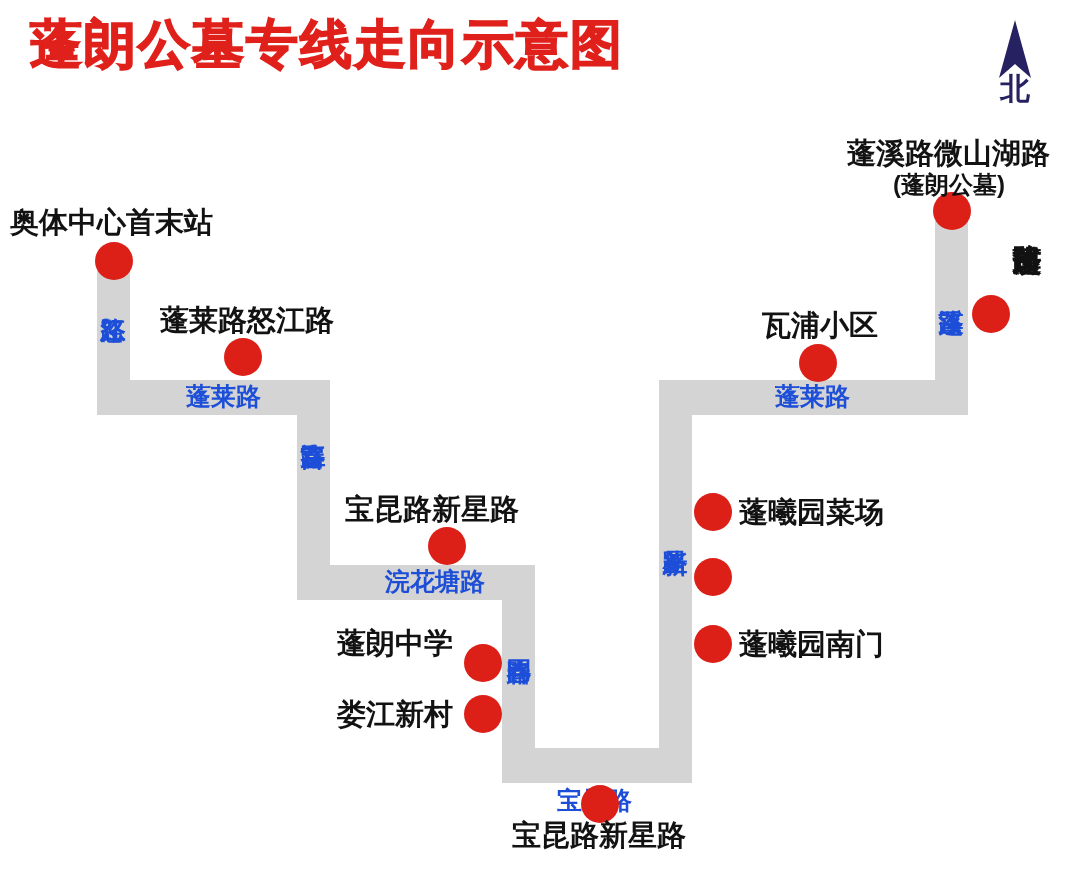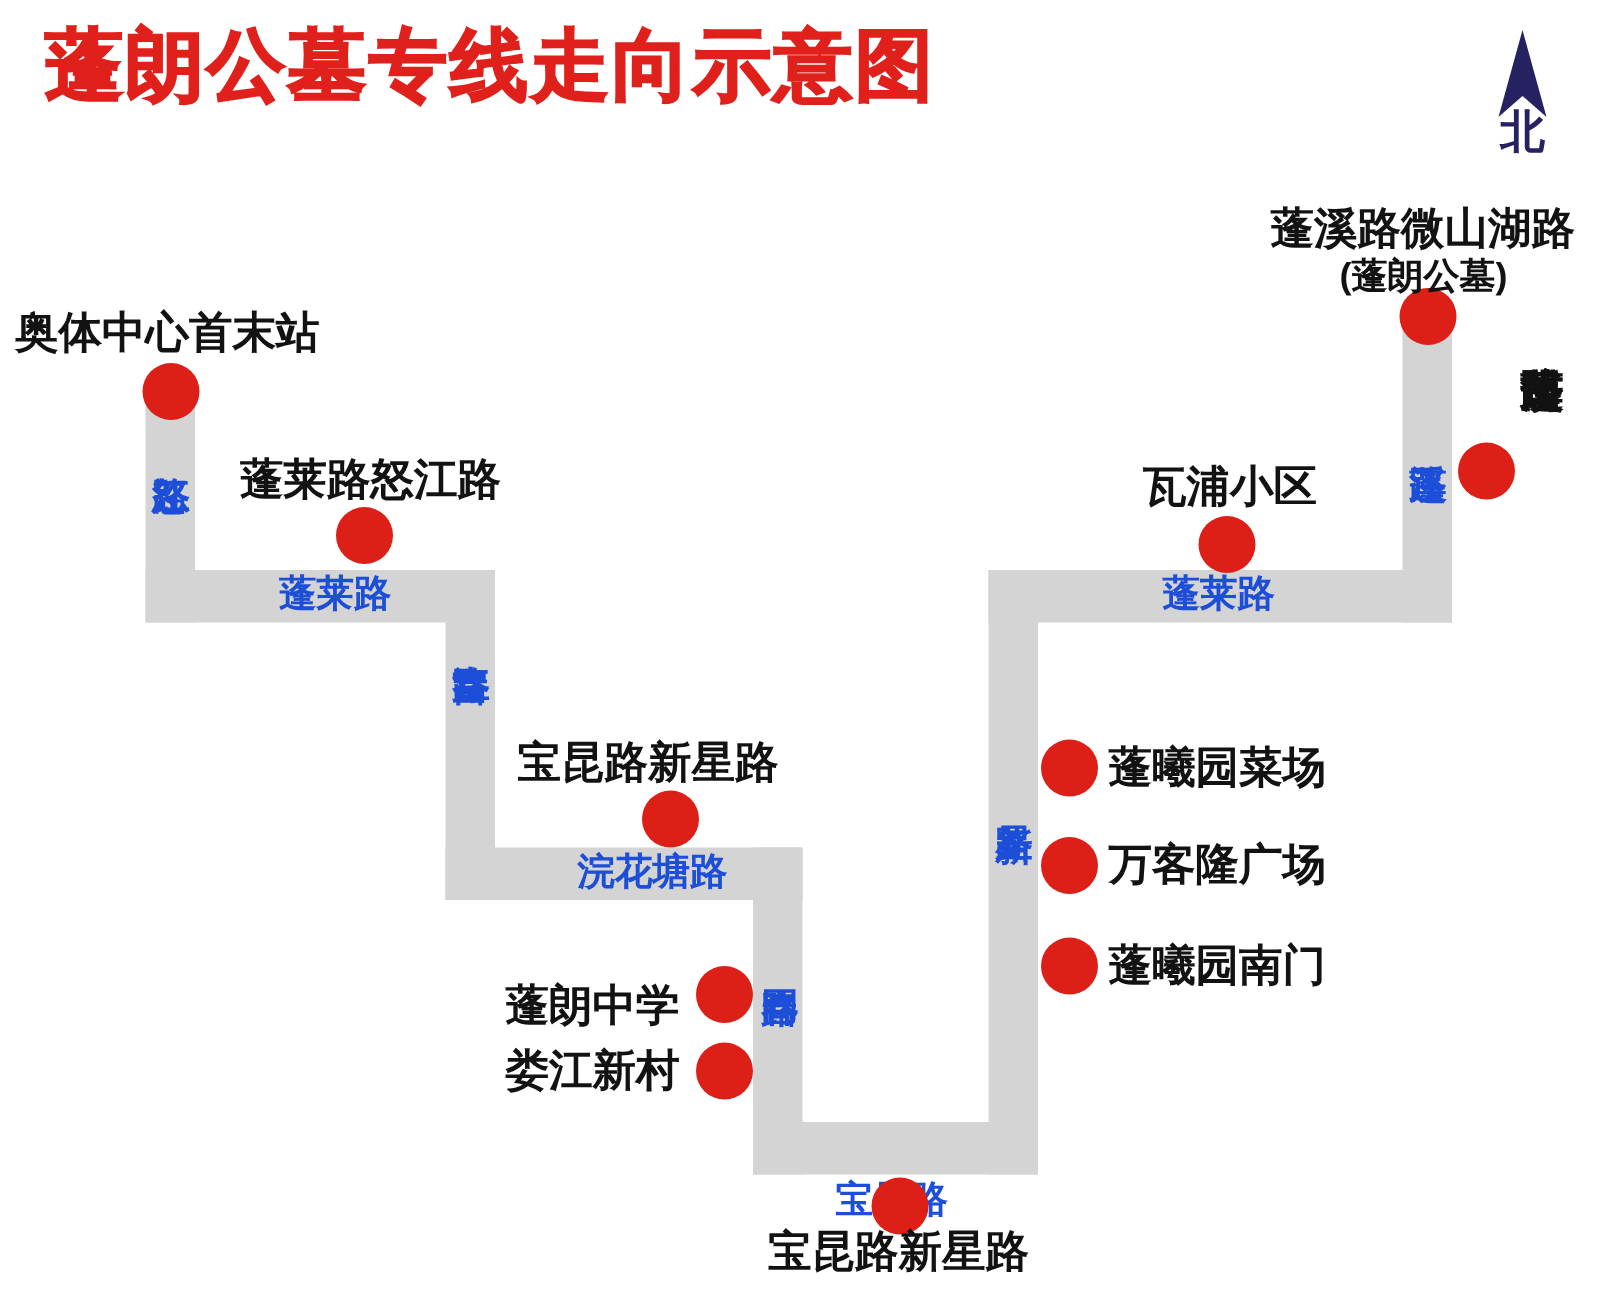--- a/index.html
+++ b/index.html
@@ -151,24 +151,23 @@
   <div class="dot" style="left:694px; top:625px; width:38px; height:38px;"></div>
   <div class="dot" style="left:694px; top:558px; width:38px; height:38px;"></div>
   <div class="dot" style="left:694px; top:493px; width:38px; height:38px;"></div>
   <div class="dot" style="left:799px; top:344px; width:38px; height:38px;"></div>
   <div class="dot" style="left:933px; top:192px; width:38px; height:38px;"></div>
   <div class="dot" style="left:972px; top:295px; width:38px; height:38px;"></div>
 
   <div class="stop-name" style="left:10px; top:207px;">奥体中心首末站</div>
   <div class="stop-name" style="left:160px; top:305px;">蓬莱路怒江路</div>
   <div class="stop-name" style="left:345px; top:494px;">宝昆路新星路</div>
-  <div class="stop-name" style="left:337px; top:656px;">蓬朗中学</div>
+  <div class="stop-name" style="left:337px; top:628px;">蓬朗中学</div>
   <div class="stop-name" style="left:337px; top:699px;">娄江新村</div>
   <div class="stop-name" style="left:512px; top:820px;">宝昆路新星路</div>
   <div class="stop-name" style="left:739px; top:629px;">蓬曦园南门</div>
-  <div class="stop-name" style="left:739px; top:562px;">万客隆广场</div>
   <div class="stop-name" style="left:739px; top:497px;text-align:right;">蓬曦园菜场</div>
   <div class="stop-name" style="left:762px; top:310px;">瓦浦小区</div>
   <div class="stop-name" style="left:847px; top:138px;">蓬溪路微山湖路</div>
   <div class="stop-name sub" style="left:893px; top:172px;">(蓬朗公墓)</div>
   <div class="stop-name vert" style="left:1012px; top:222px;">蓬溪路前进路</div>
 
 </div>
 
 </body></html>

